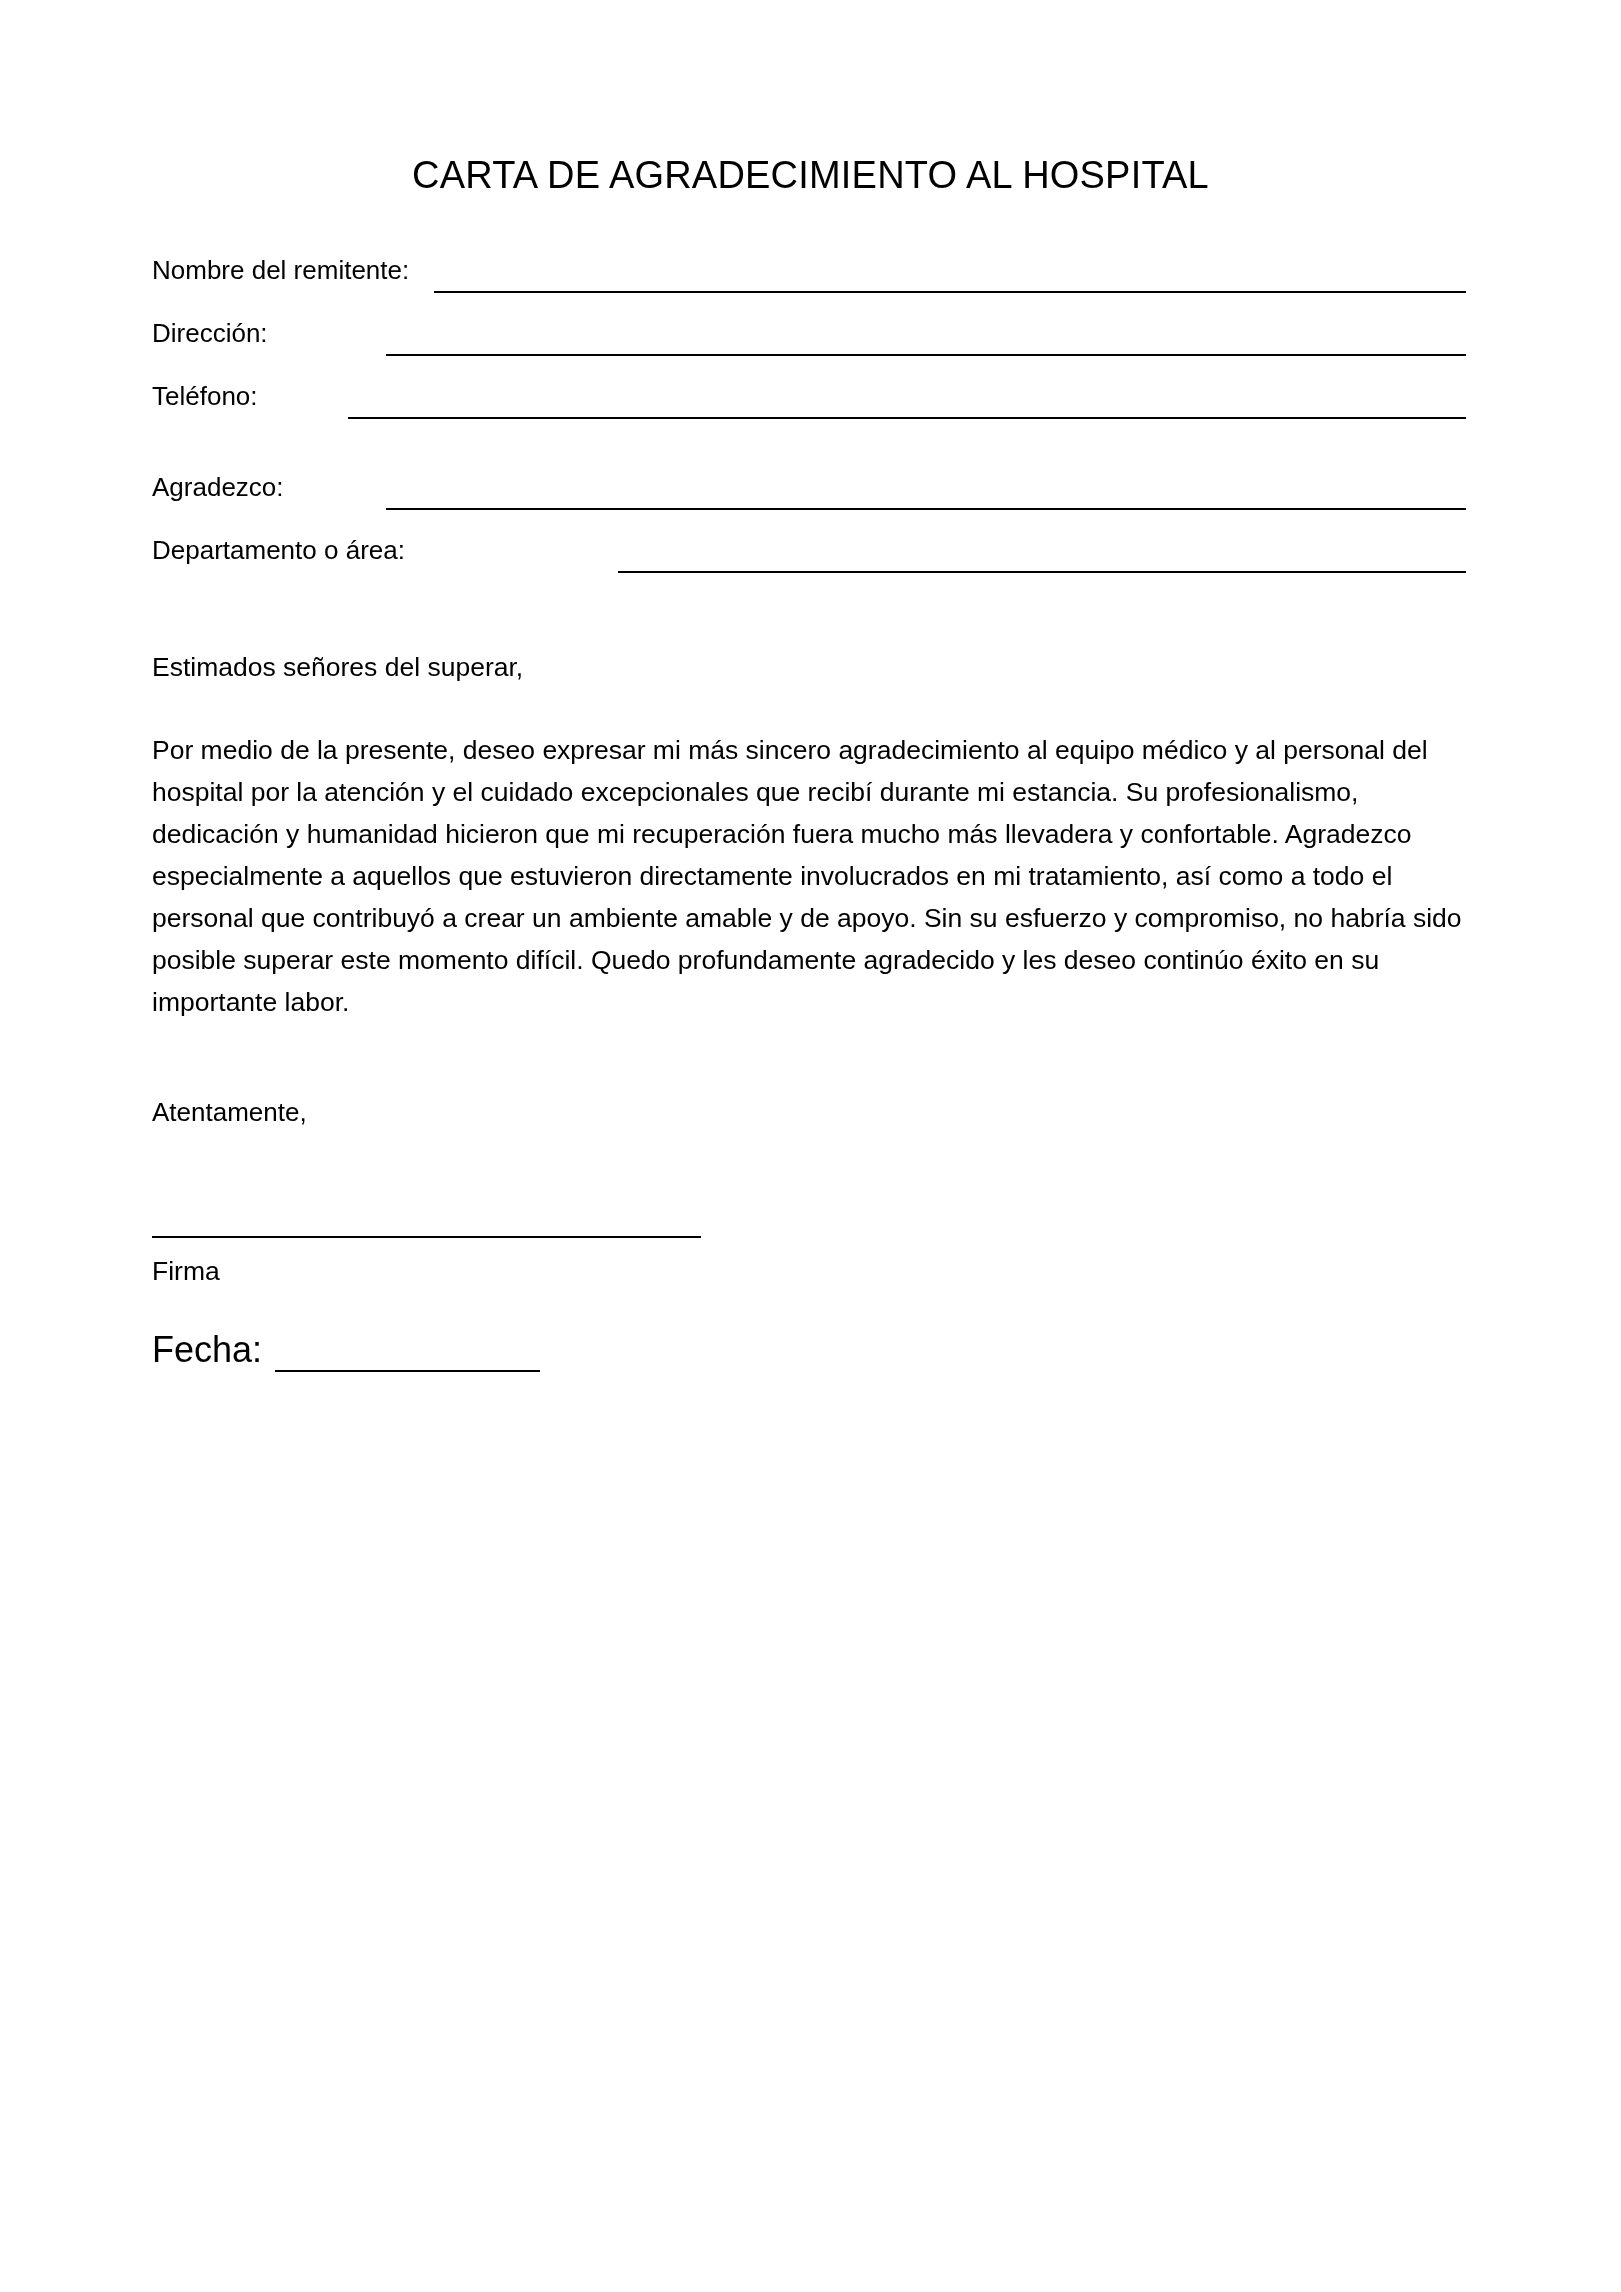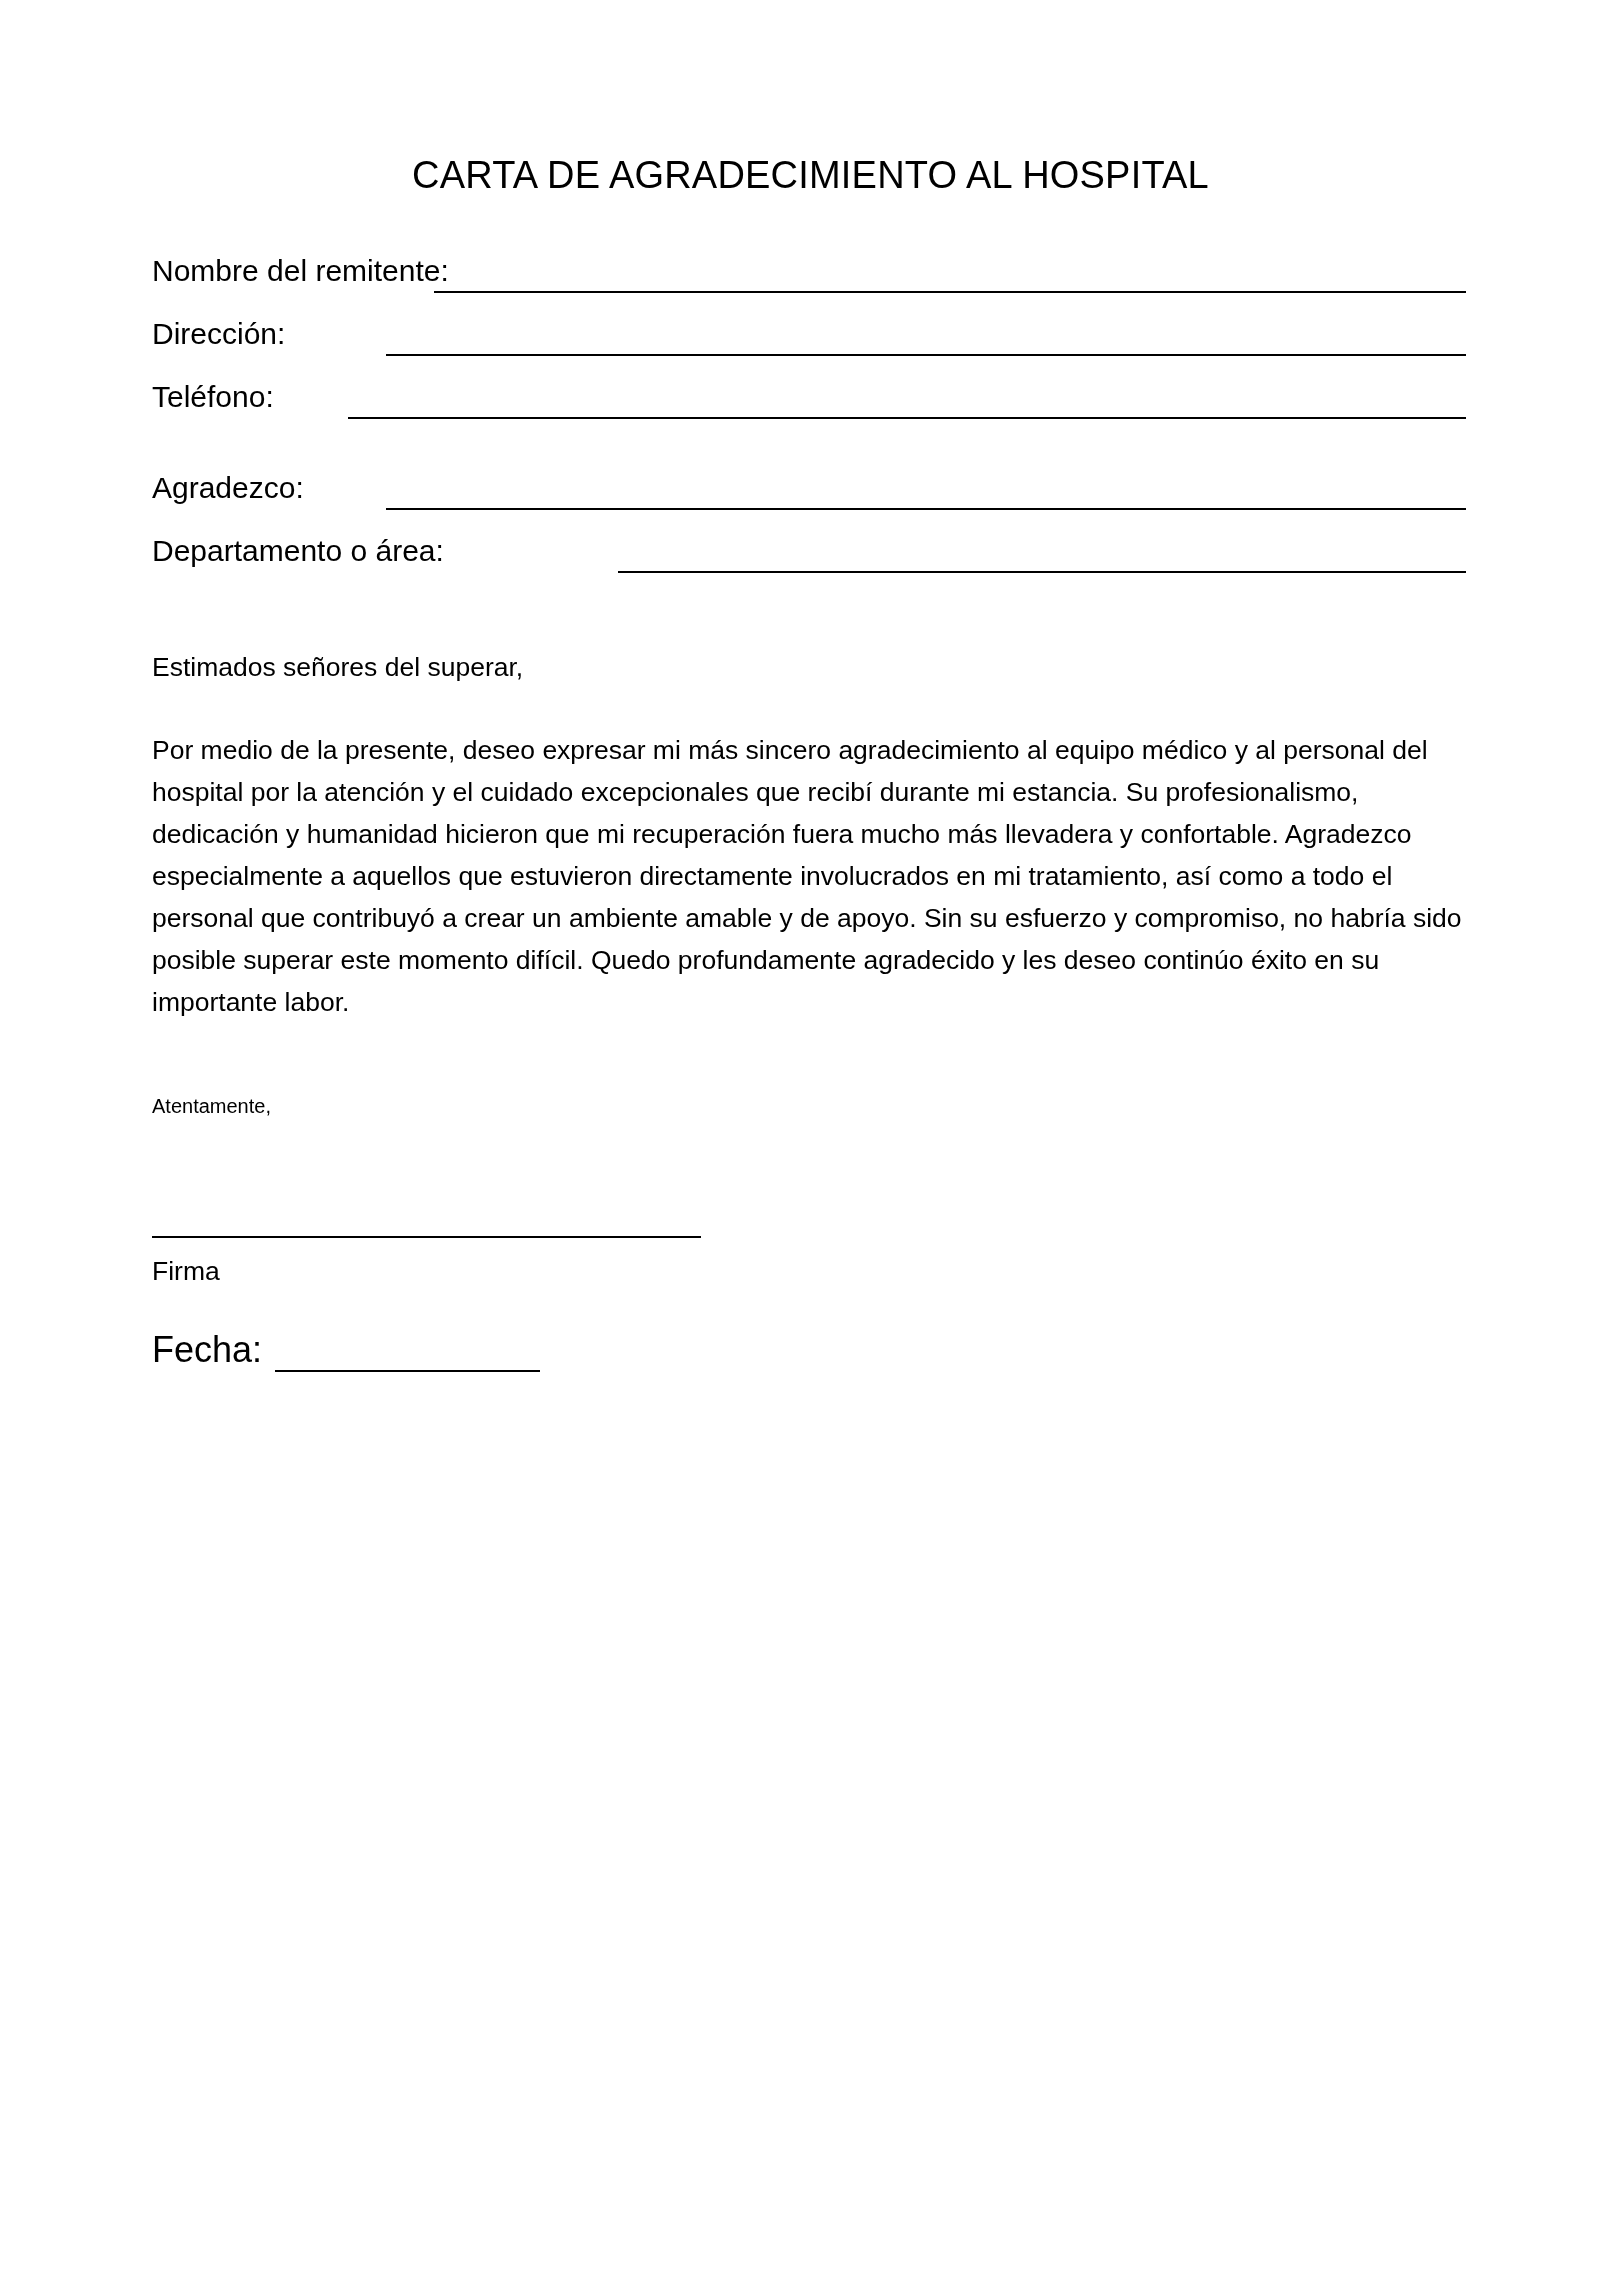--- a/index.html
+++ b/index.html
@@ -40,21 +40,21 @@
   .field-row {
     position: absolute;
     left: 152px;
     width: 1314px;
     height: 39px;
   }
   .field-label {
     position: absolute;
     left: 0;
     top: 0;
-    font-size: 30px;
+    font-size: 26px;
     line-height: 33px;
     white-space: nowrap;
   }
   .field-rule {
     position: absolute;
     bottom: 0;
     right: 0;
     height: 0;
     border-bottom: 2.9px solid #000000;
   }
@@ -92,21 +92,21 @@
     font-size: 26.5px;
     line-height: 42px;
     text-align: left;
   }
 
   
   .closing {
     position: absolute;
     left: 152px;
     top: 1054px;
-    font-size: 20px;
+    font-size: 26px;
     line-height: 33px;
     white-space: nowrap;
   }
 
   
   .signature-block {
     position: absolute;
     left: 152px;
     top: 1220px;
     width: 549px;

